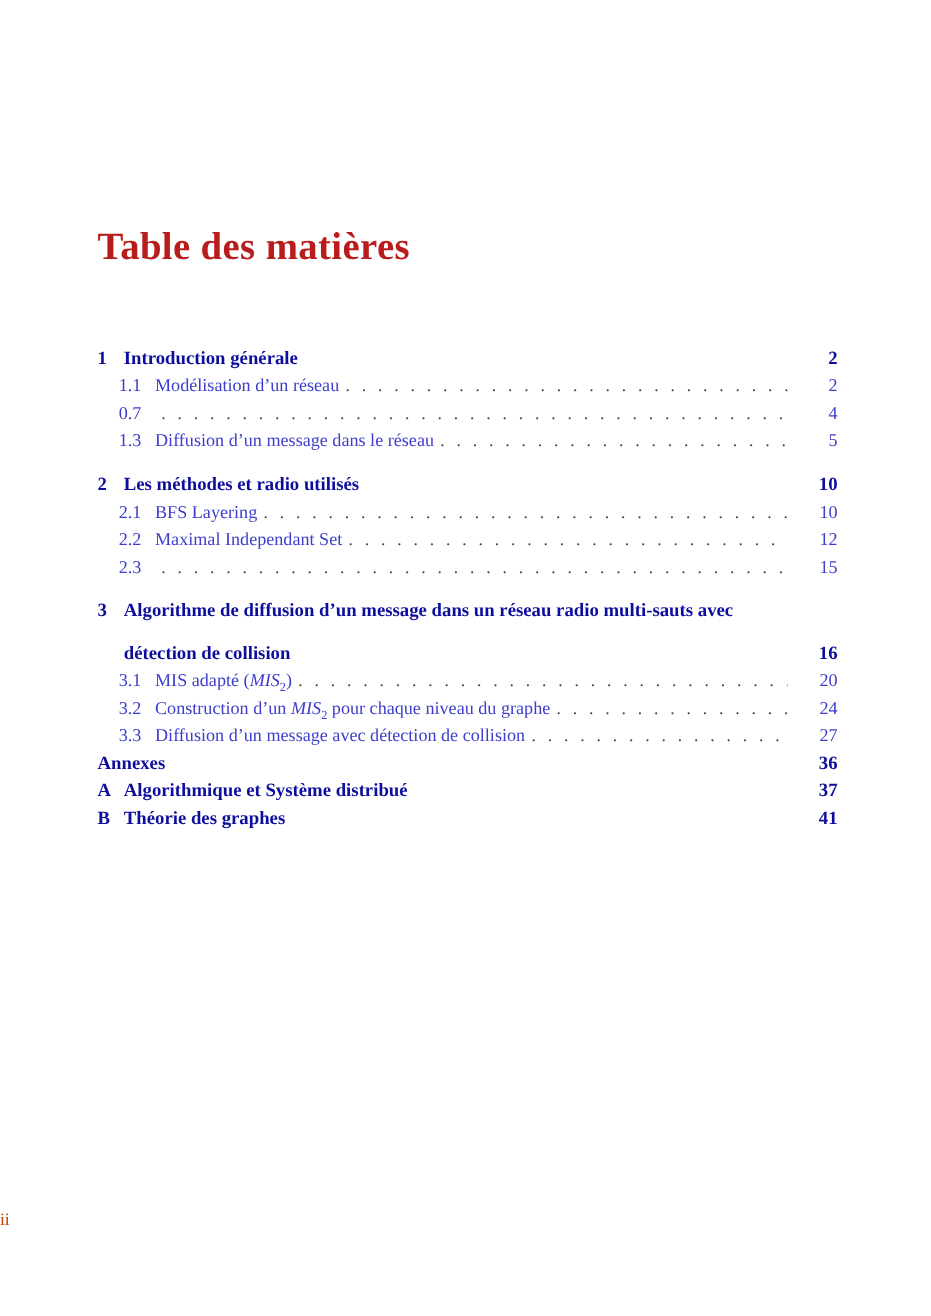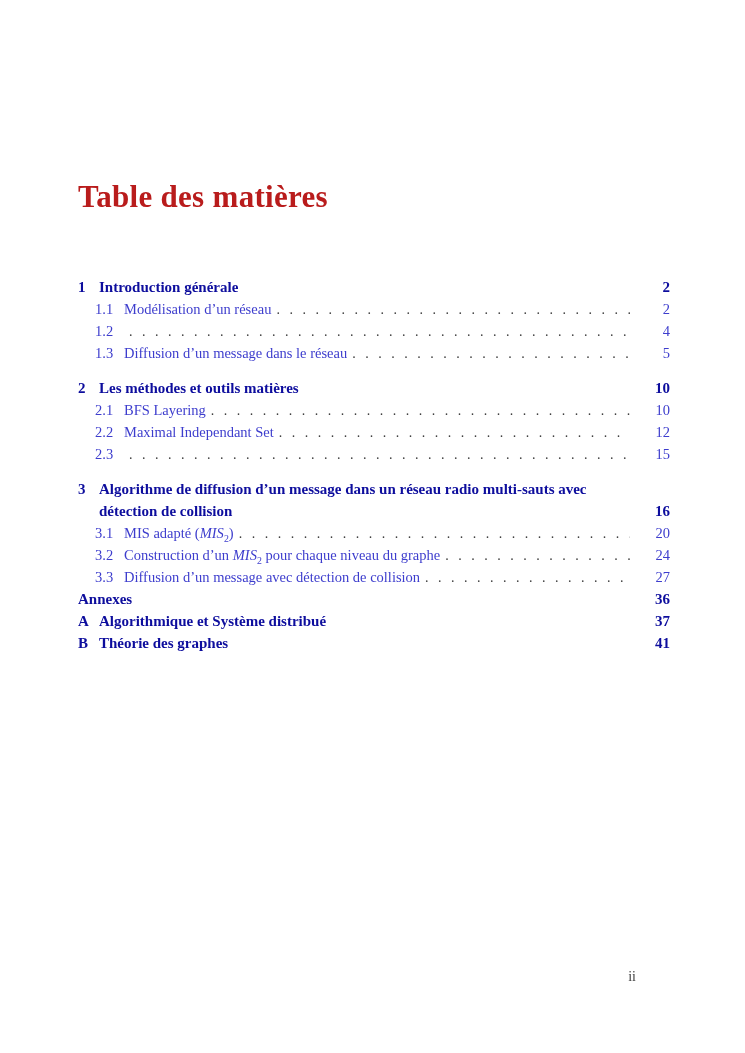--- a/index.html
+++ b/index.html
@@ -38,21 +38,21 @@
     font-size: 14.5px;
     color: var(--link-color, #3d3dcd);
   }
   .row.section, .row.annex {
     font-weight: bold;
     font-size: 15px;
     color: var(--section-color, #0d0d9d);
   }
   .row.section { margin-top: 13px; }
   .row.annex   { }
-  .row.cont    { margin-top: 0; }
+  .row.cont    { margin-top: 12px; }
   .num { flex: none; white-space: nowrap; }
   .section .num, .annex .num { width: 21px; }
   .sub { padding-left: 17px; }
   .sub .num { width: 29px; }
   .label { flex: none; white-space: nowrap; }
   .label sub { font-size: 0.68em; }
   .label i { font-style: italic; }
   .leader {
     flex: 1 1 auto;
     overflow: hidden;
@@ -67,23 +67,23 @@
     flex: none;
     min-width: 26px;
     text-align: right;
     white-space: nowrap;
   }
   .footer {
     position: absolute;
     left: 0;
     top: 969px;
     width: 636px;
-    text-align: right;
+    text-align: left;
     font-size: 14px;
-    color: #404040;
+    color: #c2410c;
   }
 </style>
 </head>
 <body style="background: rgb(255, 255, 255);">
 
 <h1 class="doc-title">Table des matières</h1>
 
 <nav class="toc" id="toc">
     <div class="row section">
       <span class="num">1</span>
@@ -91,33 +91,33 @@
       <span class="leader"></span>
       <span class="pg">2</span>
     </div>
     <div class="row sub">
       <span class="num">1.1</span>
       <span class="label">Modélisation d’un réseau</span>
       <span class="leader">. . . . . . . . . . . . . . . . . . . . . . . . . . . . . . . . . . . . . . . . . . . . . . . . . . . . . . . . . . . . . . . . . . . . . . </span>
       <span class="pg">2</span>
     </div>
     <div class="row sub">
-      <span class="num">1.2</span>
+      <span class="num">0.7</span>
       <span class="leader">. . . . . . . . . . . . . . . . . . . . . . . . . . . . . . . . . . . . . . . . . . . . . . . . . . . . . . . . . . . . . . . . . . . . . . </span>
       <span class="pg">4</span>
     </div>
     <div class="row sub">
       <span class="num">1.3</span>
       <span class="label">Diffusion d’un message dans le réseau</span>
       <span class="leader">. . . . . . . . . . . . . . . . . . . . . . . . . . . . . . . . . . . . . . . . . . . . . . . . . . . . . . . . . . . . . . . . . . . . . . </span>
       <span class="pg">5</span>
     </div>
     <div class="row section">
       <span class="num">2</span>
-      <span class="label">Les méthodes et outils matières</span>
+      <span class="label">Les méthodes et radio utilisés</span>
       <span class="leader"></span>
       <span class="pg">10</span>
     </div>
     <div class="row sub">
       <span class="num">2.1</span>
       <span class="label">BFS Layering</span>
       <span class="leader">. . . . . . . . . . . . . . . . . . . . . . . . . . . . . . . . . . . . . . . . . . . . . . . . . . . . . . . . . . . . . . . . . . . . . . </span>
       <span class="pg">10</span>
     </div>
     <div class="row sub">

